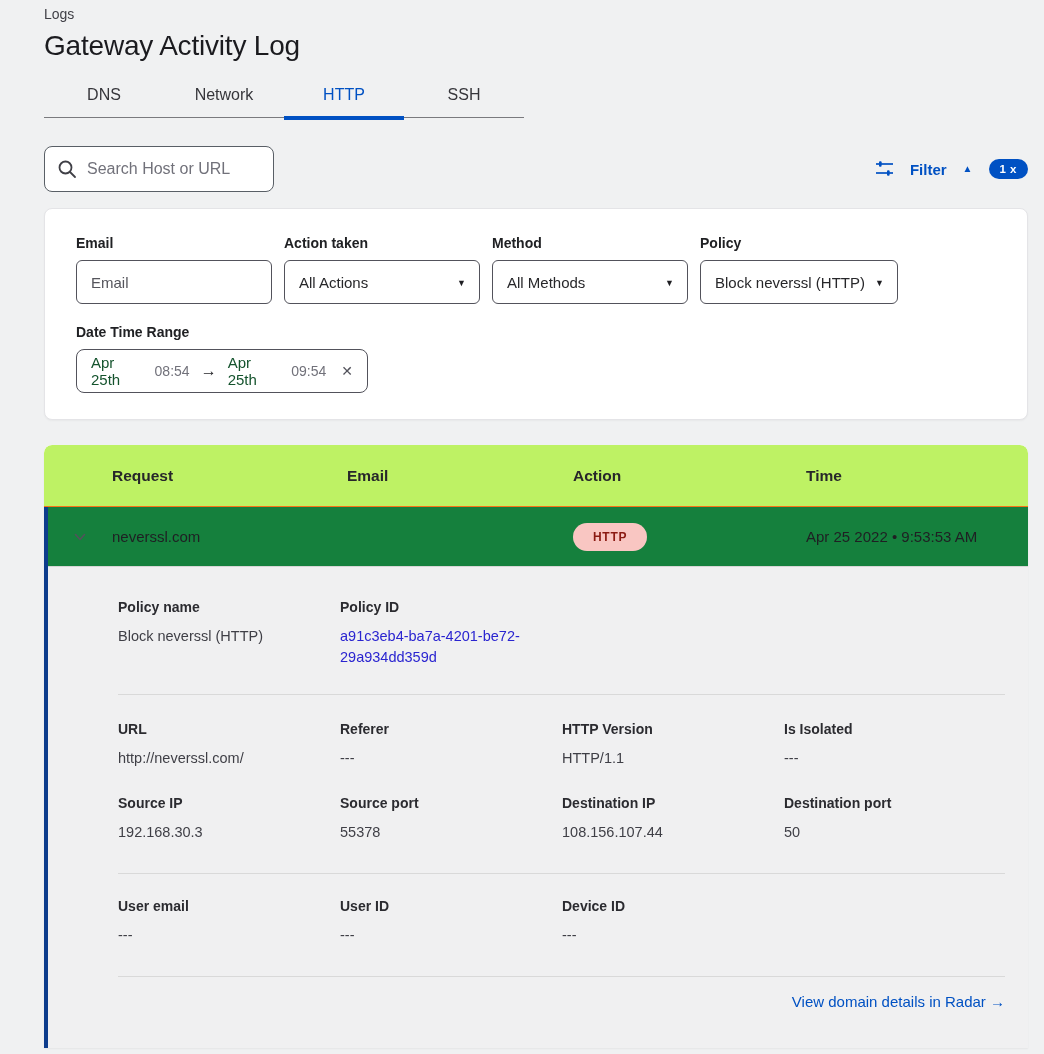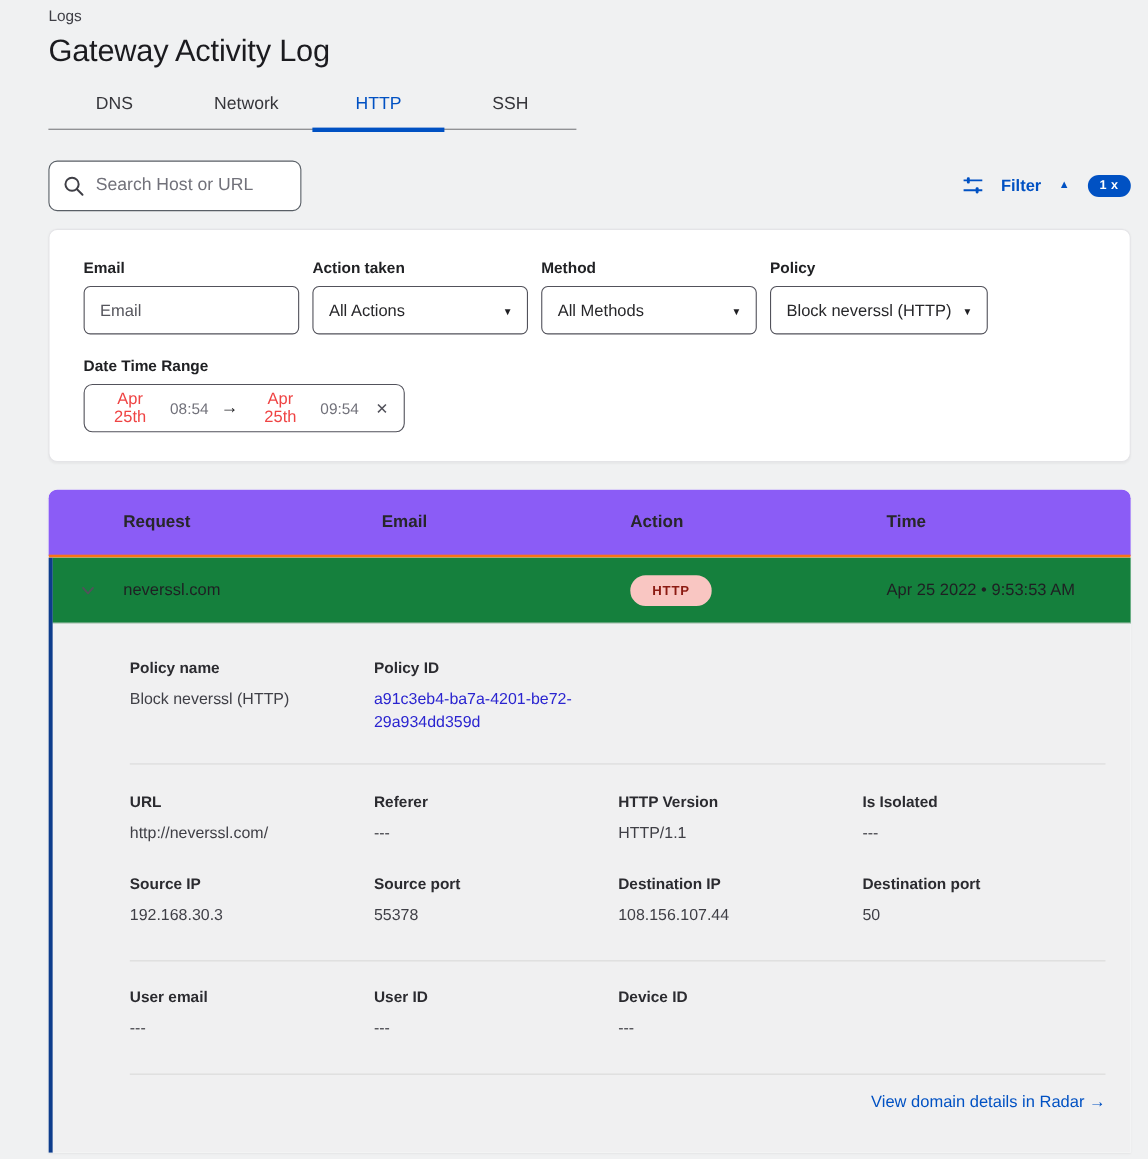--- a/index.html
+++ b/index.html
@@ -33,28 +33,28 @@
   .filter-card { margin-top:16px; width:984px; background:#fff; border:1px solid #e4e4e7; border-radius:8px; box-shadow:0 1px 2px rgba(0,0,0,.04); padding:26px 30px 30px 31px; height:212px; }
   .filter-fields { display:grid; grid-template-columns:196px 196px 196px 198px; column-gap:12px; }
   .field-label { font-size:14px; font-weight:700; color:#202124; margin-bottom:9px; }
   .control { position:relative; height:44px; border:1px solid #52525b; border-radius:6px; background:#fff; display:flex; align-items:center; padding:0 14px; font-size:15px; color:#27272a; cursor:pointer; }
   .control input { border:none; outline:none; width:100%; font-size:15px; color:#27272a; font-family:"Liberation Sans", sans-serif; }
   .control input::placeholder { color:#55555c; }
   .select-caret { position:absolute; right:13px; top:17px; font-size:9px; color:#1f1f23; }
 
   .daterange-wrap { margin-top:20px; }
   .daterange { width:292px; height:44px; border:1px solid #52525b; border-radius:8px; background:#fff; display:flex; align-items:center; padding:0 14px; gap:9px; font-size:15px; }
-  .dr-date { color:#ef4444;text-align:center; }
+  .dr-date { color:#14532d; }
   .dr-time { color:#71717a; font-size:14px; }
   .dr-arrow { color:#1f1f23; font-size:16px; padding:0 2px; }
   .dr-close { color:#52525b; font-size:14px; margin-left:6px; cursor:pointer; }
 
   
   .table-card { margin-top:25px; width:984px; height:603px; background:#fff; border-radius:8px 8px 0 0; box-shadow:0 1px 2px rgba(0,0,0,.05); overflow:hidden; }
-  .t-header { display:grid; grid-template-columns:68px 235px 226px 233px 1fr; align-items:center; height:62px; background:#8b5cf6; border-bottom:3px solid #f97316; border-radius:8px 8px 0 0; }
+  .t-header { display:grid; grid-template-columns:68px 235px 226px 233px 1fr; align-items:center; height:62px; background:#bef264; border-bottom:1px solid #f97316; border-radius:8px 8px 0 0; }
   .t-header .th { font-size:15.5px; font-weight:700; color:#27272a; }
 
   .expanded-row { border-left:4px solid #0d3c8c; }
   .t-row { display:grid; grid-template-columns:64px 235px 226px 233px 1fr; align-items:center; height:60px; background:#15803d; border-bottom:1px solid #d6d6d6; }
   .chevron-cell { padding-left:24px; display:flex; align-items:center; cursor:pointer; }
   .cell-request { font-size:15px; color:#1f1f23; }
   .block-badge { display:inline-block; background:#f9c6c2; color:#8b1a12; font-size:12px; font-weight:700; letter-spacing:0.7px; padding:7px 20px; border-radius:14px; }
   .cell-time { font-size:15px; color:#1f1f23; }
 
   

